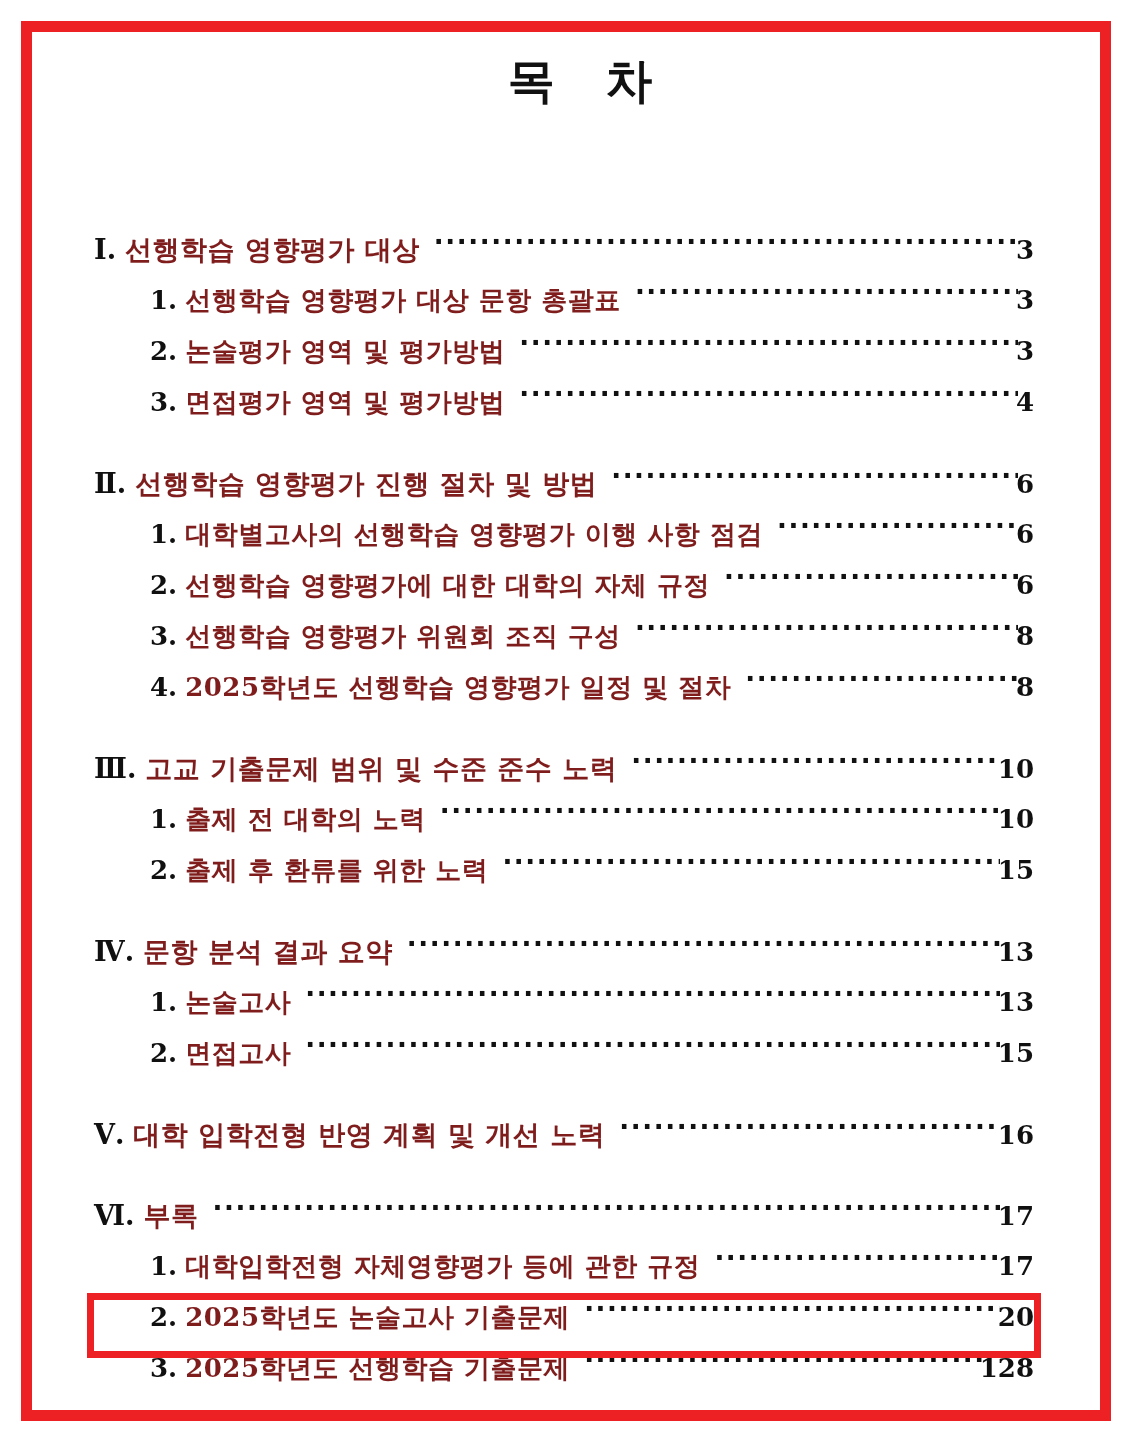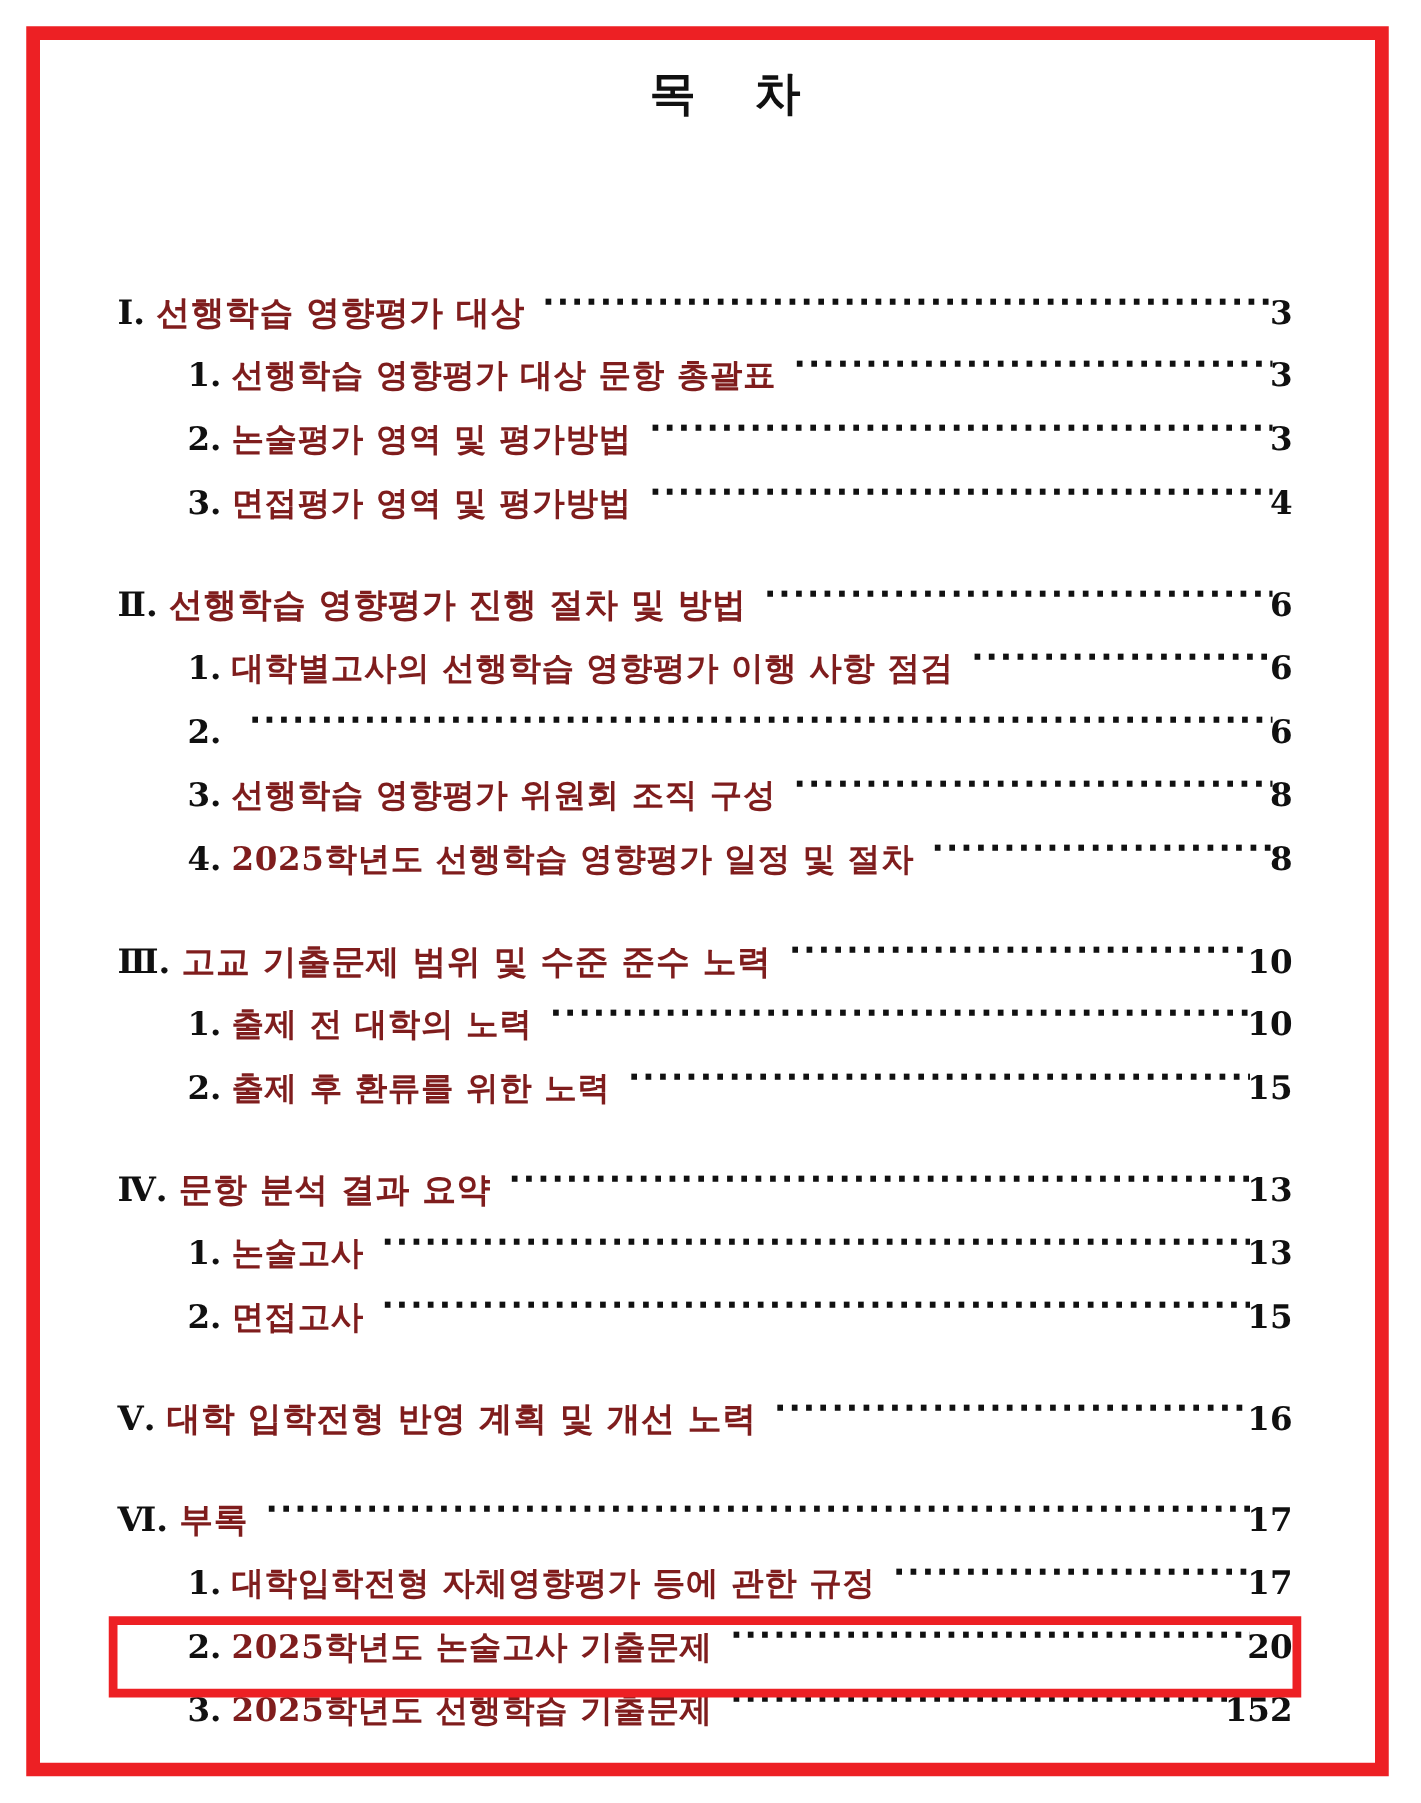--- a/index.html
+++ b/index.html
@@ -38,21 +38,21 @@
     overflow: hidden;
   }
 
   
   #doc-title {
     position: absolute;
     top: 18px;
     left: 0;
     right: 0;
     text-align: center;
-    font-size: 37px;
+    font-size: 47px;
     font-weight: 700;
     letter-spacing: 17px;
     text-indent: 17px;
     color: #111111;
     font-family: "DejaVu Serif", "Liberation Serif", serif;
     padding-left: 28px;
   }
 
   
   #toc {
@@ -197,20 +197,21 @@
             <span class="row-page">6</span>
           </div>
           <div class="toc-row level-2">
             <span class="row-num">1.</span>
             <span class="row-label">대학별고사의 선행학습 영향평가 이행 사항 점검</span>
             <span class="row-leader"></span>
             <span class="row-page">6</span>
           </div>
           <div class="toc-row level-2">
             <span class="row-num">2.</span>
+            <span class="row-label">선행학습 영향평가에 대한 대학의 자체 규정</span>
             <span class="row-leader"></span>
             <span class="row-page">6</span>
           </div>
           <div class="toc-row level-2">
             <span class="row-num">3.</span>
             <span class="row-label">선행학습 영향평가 위원회 조직 구성</span>
             <span class="row-leader"></span>
             <span class="row-page">8</span>
           </div>
           <div class="toc-row level-2">
@@ -284,19 +285,19 @@
           <div class="toc-row level-2 highlighted" style="outline-color: rgb(237, 32, 36);">
             <span class="row-num">2.</span>
             <span class="row-label">2025학년도 논술고사 기출문제</span>
             <span class="row-leader"></span>
             <span class="row-page">20</span>
           </div>
           <div class="toc-row level-2">
             <span class="row-num">3.</span>
             <span class="row-label">2025학년도 선행학습 기출문제</span>
             <span class="row-leader"></span>
-            <span class="row-page">152</span>
+            <span class="row-page">128</span>
           </div>
         </div>
       </div>
 
   </div>
 </div>
 
 </body></html>

